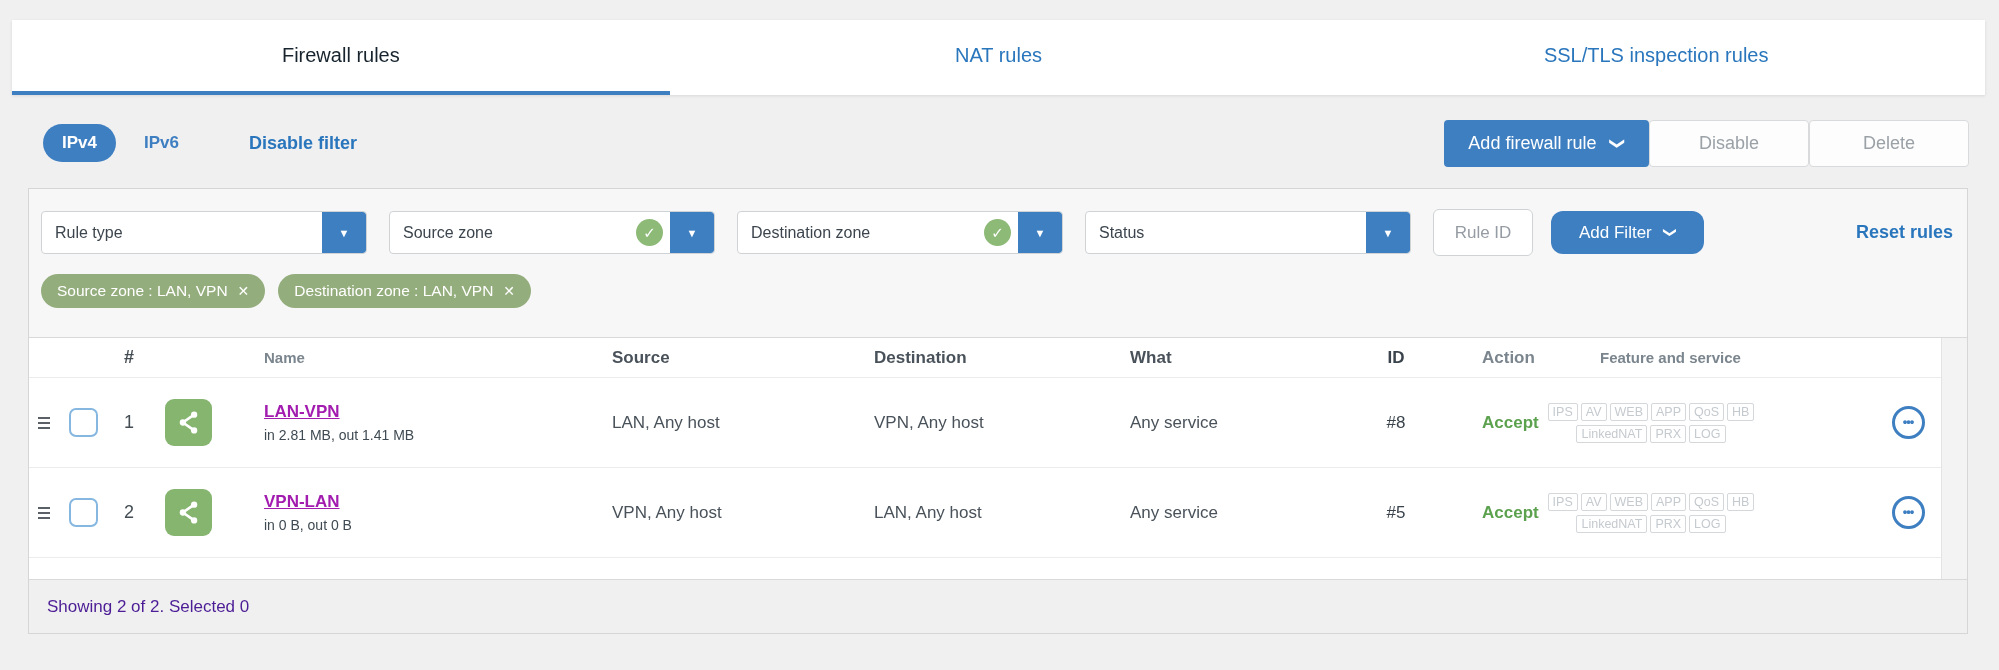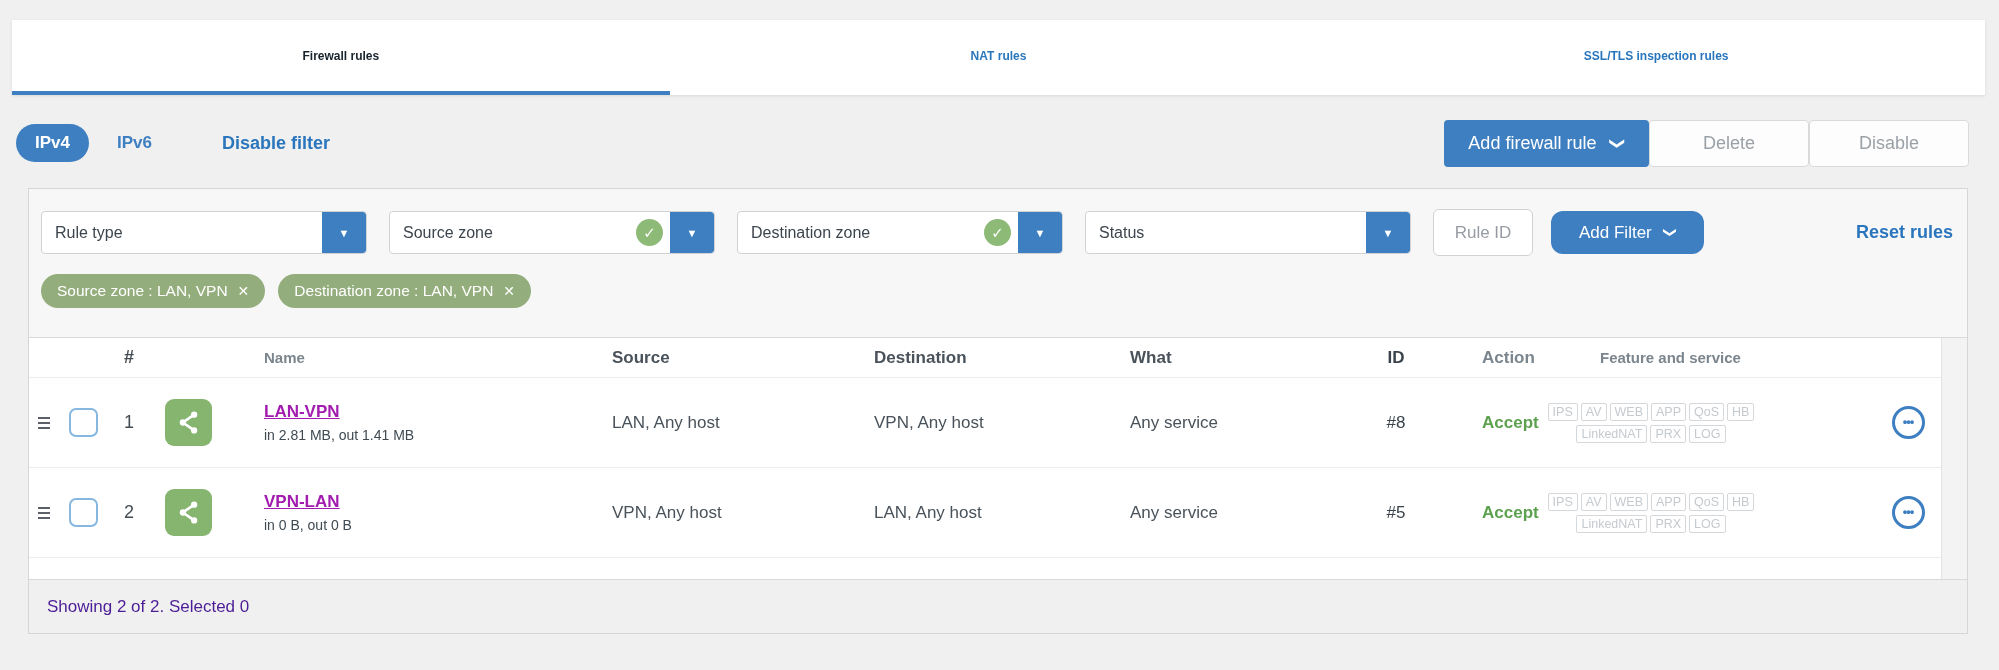--- a/index.html
+++ b/index.html
@@ -7,26 +7,26 @@
     --icon_green:#85b56f; --accept_green:#5ca14e; --check_green:#8dba77;
   }
   *{box-sizing:border-box;margin:0;padding:0;}
   html,body{margin:0;padding:0;}
   body{font-family:"Liberation Sans","DejaVu Sans",sans-serif;background:#f0f0f1;}
   .page{position:relative;width:1999px;height:670px;background:#f0f0f1;overflow:hidden;}
 
   
   .tabbar{position:absolute;left:12px;right:14px;top:20px;height:75px;background:#fff;
     display:flex;box-shadow:0 1px 3px rgba(0,0,0,.10);}
-  .tab{flex:1;display:flex;align-items:center;justify-content:center;font-size:12px;
-    font-weight:bold;color:var(--link_blue);cursor:pointer;border-bottom:4px solid transparent;}
+  .tab{flex:1;display:flex;align-items:center;justify-content:center;font-size:20px;
+    font-weight:normal;color:var(--link_blue);cursor:pointer;border-bottom:4px solid transparent;}
   .tab.active{color:#17242e;border-bottom-color:var(--blue);}
 
   
-  .toolbar{position:absolute;left:16px;right:30px;top:118px;height:50px;
+  .toolbar{position:absolute;left:43px;right:30px;top:118px;height:50px;
     display:flex;align-items:center;}
   .pill{background:var(--blue);color:#fff;font-weight:bold;font-size:17px;
     padding:9px 19px;border-radius:20px;}
   .ipv6{color:var(--blue);font-weight:bold;font-size:17px;margin-left:28px;}
   .disable-filter{color:var(--link_blue);font-weight:bold;font-size:18px;margin-left:70px;}
   .btn-group{margin-left:auto;display:flex;}
   .btn{height:47px;display:flex;align-items:center;justify-content:center;
     border-radius:4px;font-size:18px;}
   .btn-primary{background:var(--blue);color:#fff;padding:0 24px;}
   .btn-primary .chev{margin-left:16px;}
@@ -117,22 +117,22 @@
 
   <div class="toolbar">
     <span class="pill">IPv4</span>
     <span class="ipv6">IPv6</span>
     <span class="disable-filter">Disable filter</span>
     <div class="btn-group">
       <div class="btn btn-primary">
         <span>Add firewall rule</span>
         <span class="chev">❯</span>
       </div>
+      <div class="btn btn-ghost">Disable</div>
       <div class="btn btn-ghost">Delete</div>
-      <div class="btn btn-ghost">Disable</div>
     </div>
   </div>
 
   <div class="panel">
 
     <div class="filter-row">
       <div class="dd">
         <span class="dd-label">Rule type</span>
         <span class="dd-btn">
             <span class="caret">▼</span>

